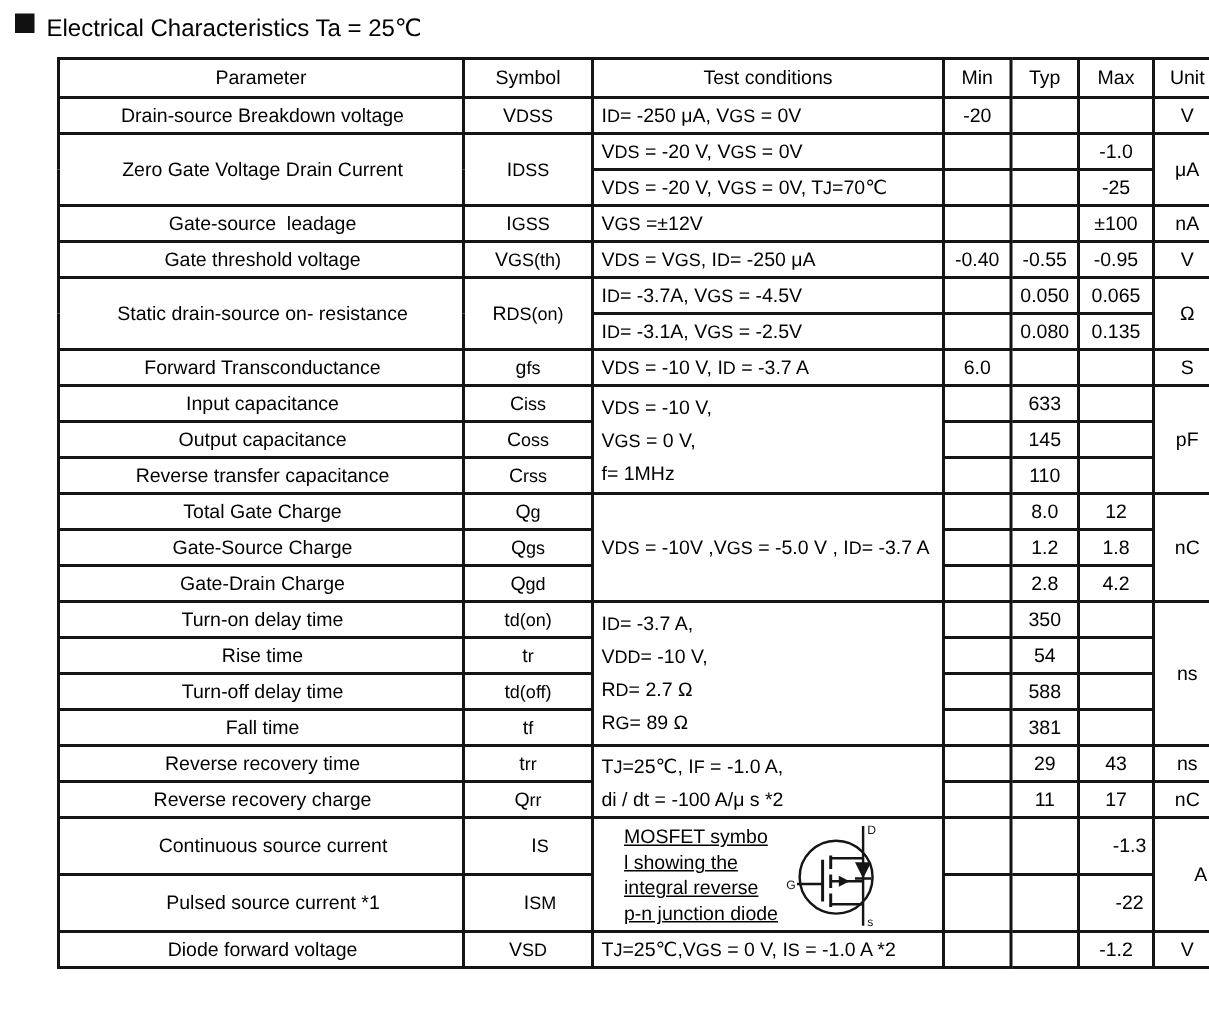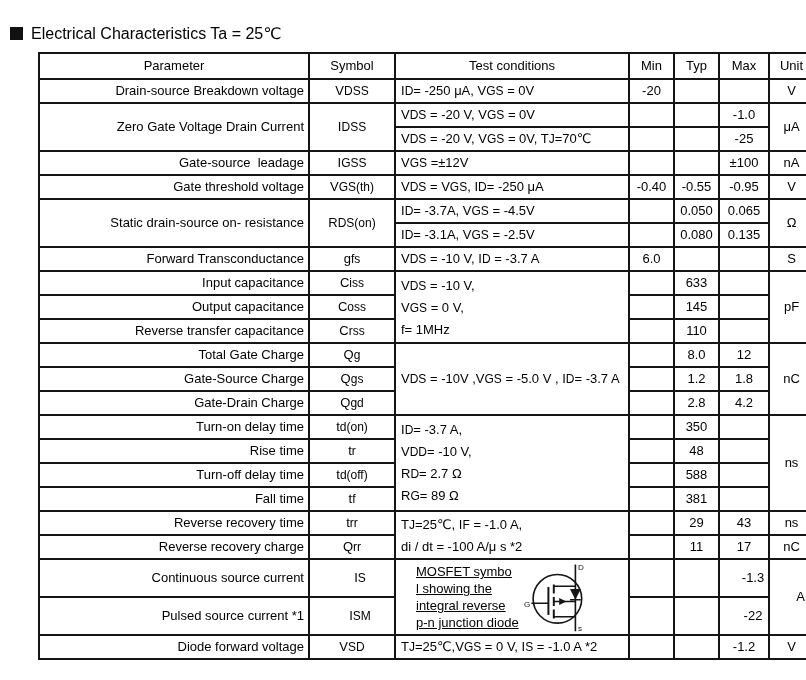--- a/index.html
+++ b/index.html
@@ -1,27 +1,27 @@
 <!DOCTYPE html>
 <html><head>
 <meta charset="utf-8">
 <style>
   html,body{margin:0;padding:0;background:#fff;color:#000;
     font-family:"Liberation Sans","DejaVu Sans",sans-serif;}
   body{width:806px;height:680px;overflow:hidden;}
   .page{padding:6px 9px 0 10px;}
-  .title{display:flex;align-items:center;gap:8px;font-size:16px;margin:18px 0 9px 0;}
+  .title{display:flex;align-items:flex-start;gap:8px;font-size:16px;margin:3px 0 9px 0;}
   .sq{width:13px;height:13px;background:#111;flex:0 0 auto;}
   table{border-collapse:collapse;table-layout:fixed;width:775px;margin-left:28px;
     font-size:13px;line-height:1.15;}
   th,td{border:2px solid #151515;padding:0 4px;overflow:hidden;vertical-align:middle;}
   th{font-weight:normal;height:24px;text-align:center;padding:0 2px;}
   td{height:22px;}
   tr.tall td{height:36px;padding-left:20px;}
-  .c-parameter{text-align:right;padding-left:6px;white-space:pre;}
+  .c-parameter{text-align:center;padding-left:6px;white-space:pre;}
   .c-symbol{text-align:center;}
   .c-cond{text-align:left;padding-left:5px;border-radius:10px;}
   .c-min,.c-typ,.c-max,.c-unit{text-align:center;padding:0 2px;}
   .sb{font-size:12px;}
   .ln{line-height:21px;white-space:nowrap;}
   .mos-wrap{display:flex;align-items:center;gap:2px;}
   .mos-text{line-height:17px;text-decoration:underline;}
   .mos-svg{flex:0 0 auto;}
   .footnotes{margin:13px 0 0 14px;font-size:13px;}
   .footnote{margin-bottom:9px;}
@@ -185,21 +185,21 @@
           </td>
           <td class="c-min"></td>
           <td class="c-typ">350</td>
           <td class="c-max"></td>
           <td class="c-unit" rowspan="4">ns</td>
         </tr>
         <tr>
           <td class="c-parameter">Rise time</td>
           <td class="c-symbol">t<span class="sb">r</span></td>
           <td class="c-min"></td>
-          <td class="c-typ">48</td>
+          <td class="c-typ">54</td>
           <td class="c-max"></td>
         </tr>
         <tr>
           <td class="c-parameter">Turn-off delay time</td>
           <td class="c-symbol">t<span class="sb">d(off)</span></td>
           <td class="c-min"></td>
           <td class="c-typ">588</td>
           <td class="c-max"></td>
         </tr>
         <tr>

